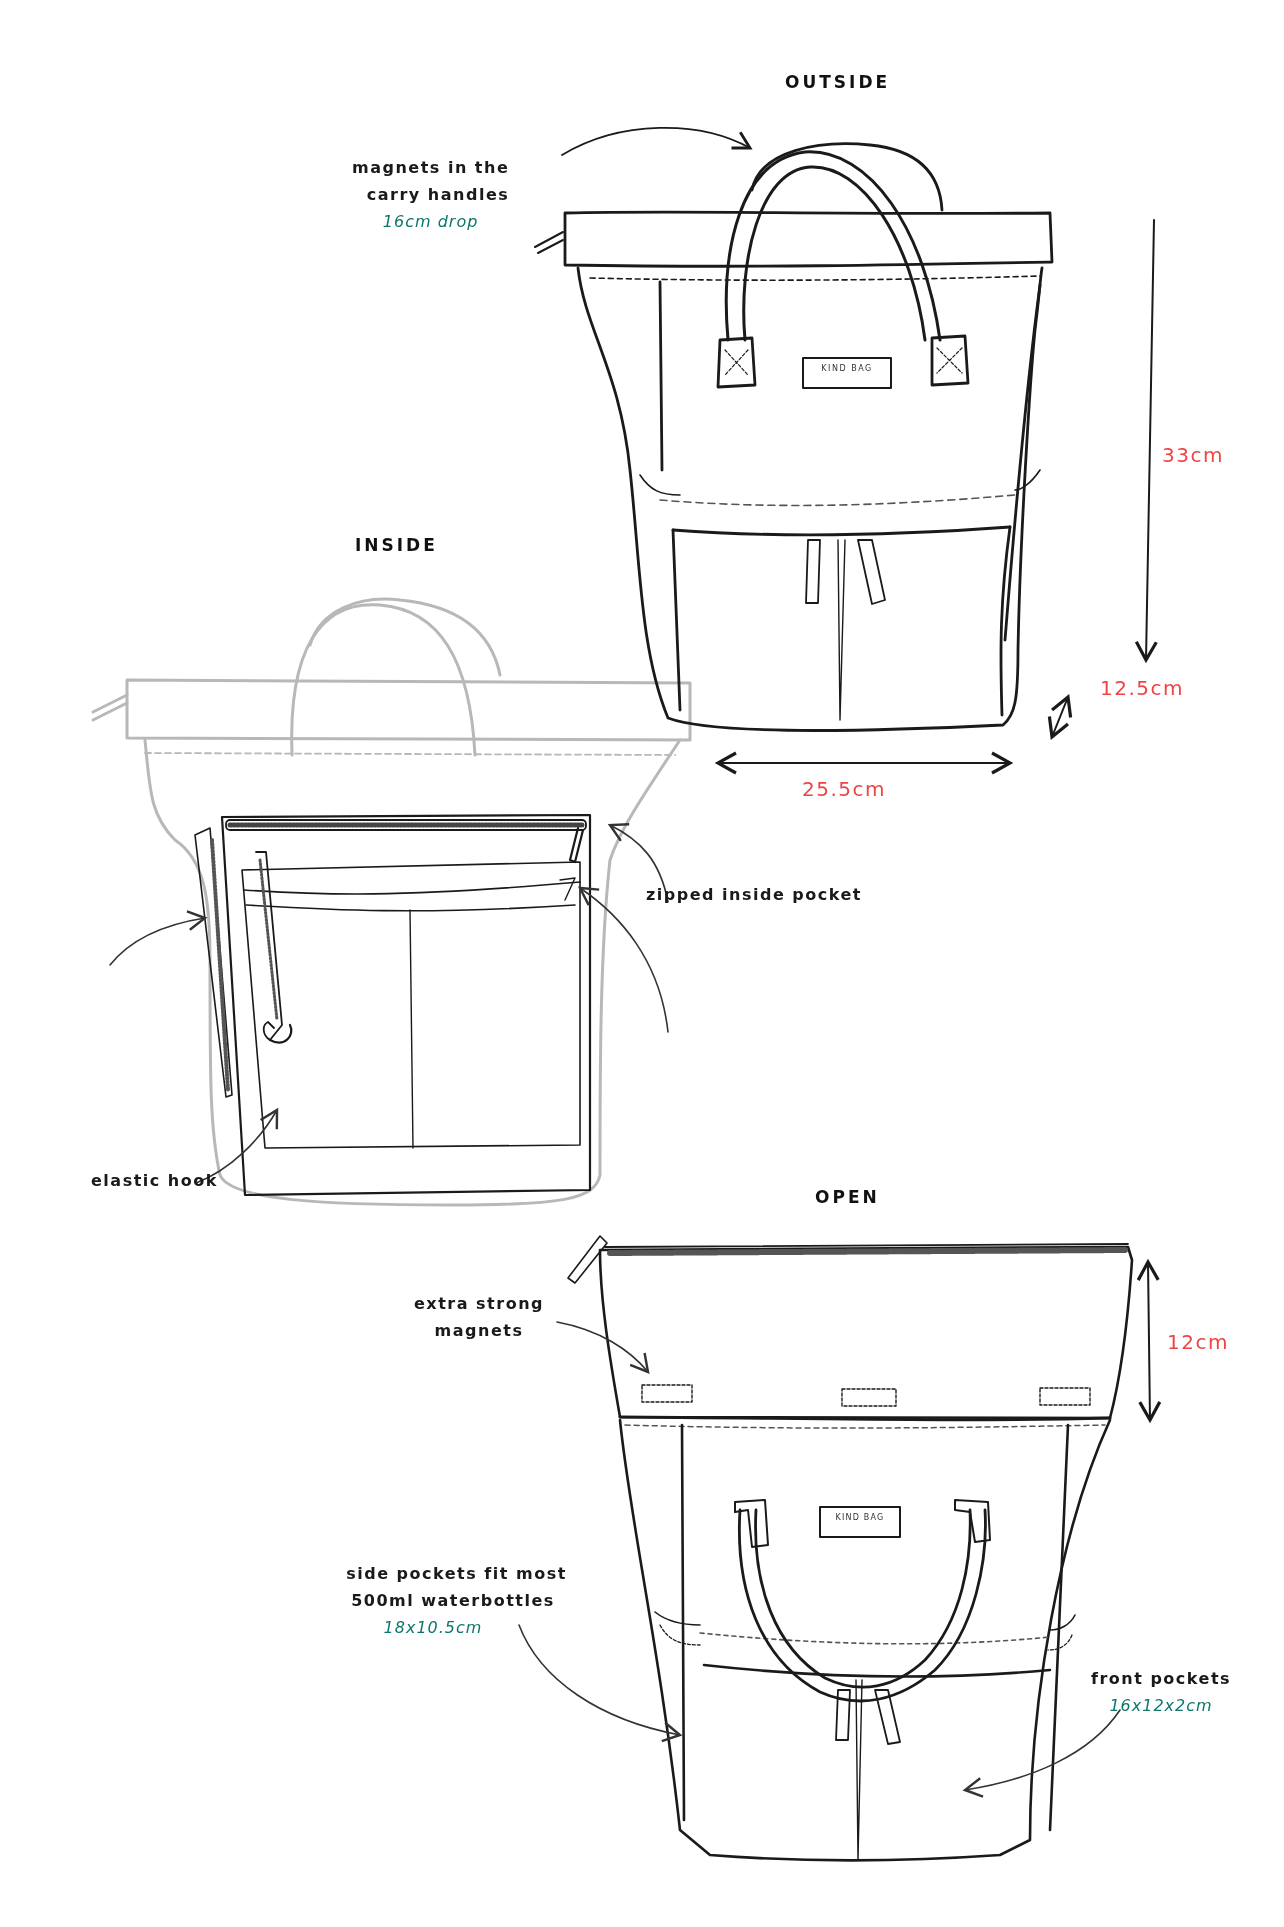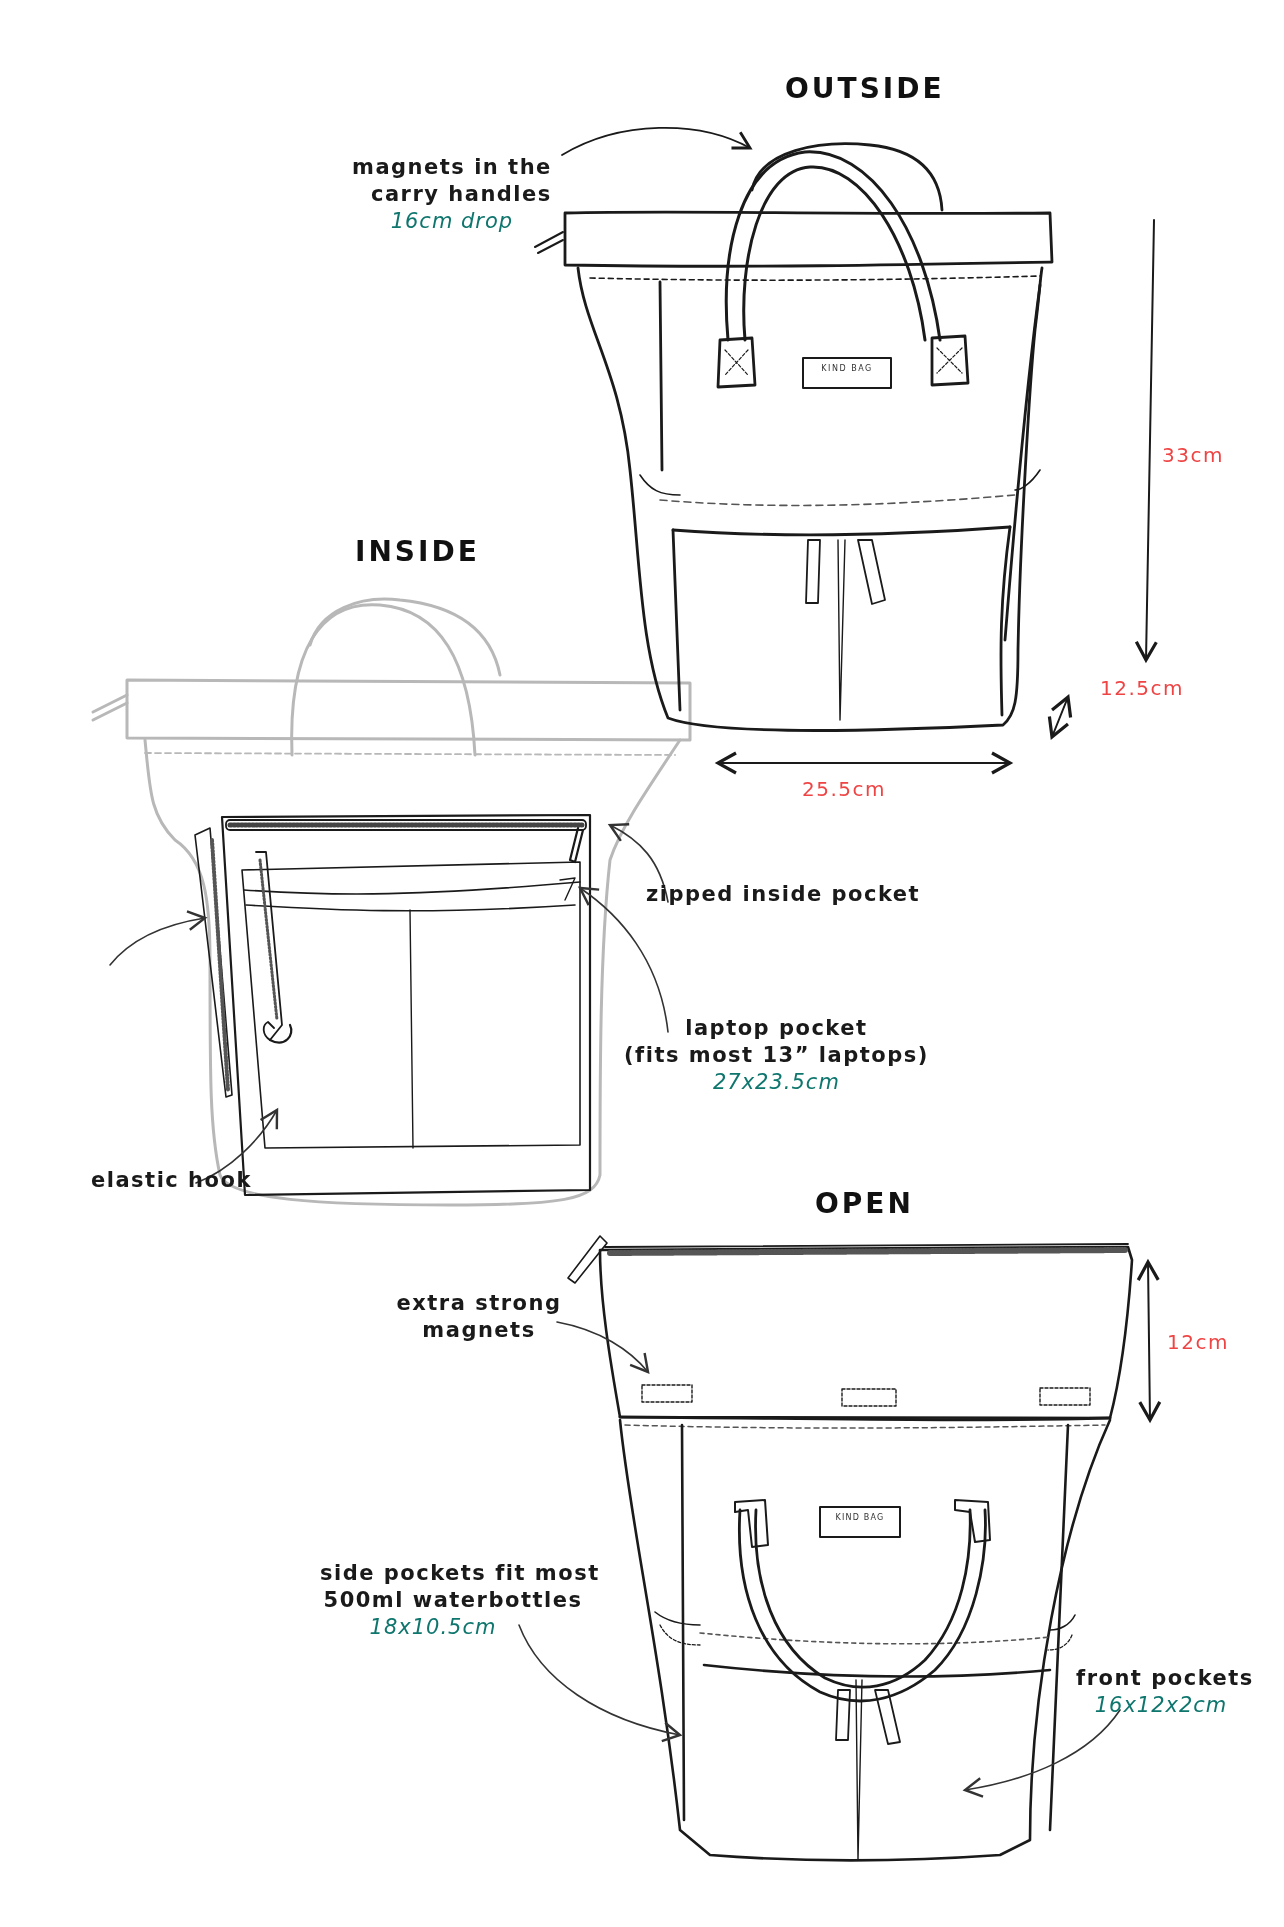--- a/index.html
+++ b/index.html
@@ -1,23 +1,23 @@
 <!DOCTYPE html>
 <html><head>
 <meta charset="utf-8">
 <style>
   html, body { margin: 0; padding: 0; background: #ffffff; }
   body { width: 1284px; height: 1927px; position: relative; overflow: hidden;
          font-family: "DejaVu Sans", "Liberation Sans", sans-serif; color: #1a1a1a; }
   .canvas { position: absolute; left: 0; top: 0; width: 1284px; height: 1927px; }
-  .lbl { position: absolute; font-weight: bold; font-size: 21px; letter-spacing: 1.5px;
+  .lbl { position: absolute; font-weight: bold; font-size: 16px; letter-spacing: 1.5px;
          line-height: 27px; text-align: center; white-space: nowrap; color: #1a1a1a; }
   .sub { display: block; font-weight: normal; font-style: italic; color: #0f766e;
          letter-spacing: 1px; }
-  .title { position: absolute; font-weight: bold; font-size: 28px; letter-spacing: 3px;
+  .title { position: absolute; font-weight: bold; font-size: 17px; letter-spacing: 3px;
            color: #111; white-space: nowrap; }
   svg.draw { position: absolute; left: 0; top: 0; }
   .dim { position: absolute; font-weight: normal; font-size: 20px; letter-spacing: 1.5px; color: #ef4444; white-space: nowrap; }
 </style>
 </head>
 <body>
 
 <div class="canvas">
 
   <svg class="draw" width="1284" height="1927" viewBox="0 0 1284 1927">
@@ -183,25 +183,20 @@
   </div>
 
   <div class="dim" style="left:1162px;top:443px;">33cm</div>
   <div class="dim" style="left:1100px;top:676px;">12.5cm</div>
   <div class="dim" style="left:802px;top:777px;">25.5cm</div>
 
   <div class="title" style="left:355px;top:535px;">INSIDE</div>
 
   <div class="lbl" style="left:646px;top:881px;">zipped inside pocket</div>
 
-  <div class="lbl" style="left:624px;top:1015px;">
-    <span style="display:block;">laptop pocket</span>
-    <span style="display:block;">(fits most 13” laptops)</span>
-    <span class="sub">27x23.5cm</span>
-  </div>
 
 
   <div class="lbl" style="left:45px;top:1167px;margin-left:46px;">elastic hook</div>
 
   <div class="title" style="left:815px;top:1187px;">OPEN</div>
 
   <div class="lbl" style="left:395px;top:1290px;width:168px;">
     <span style="display:block;">extra strong</span>
     <span style="display:block;">magnets</span>
   </div>

